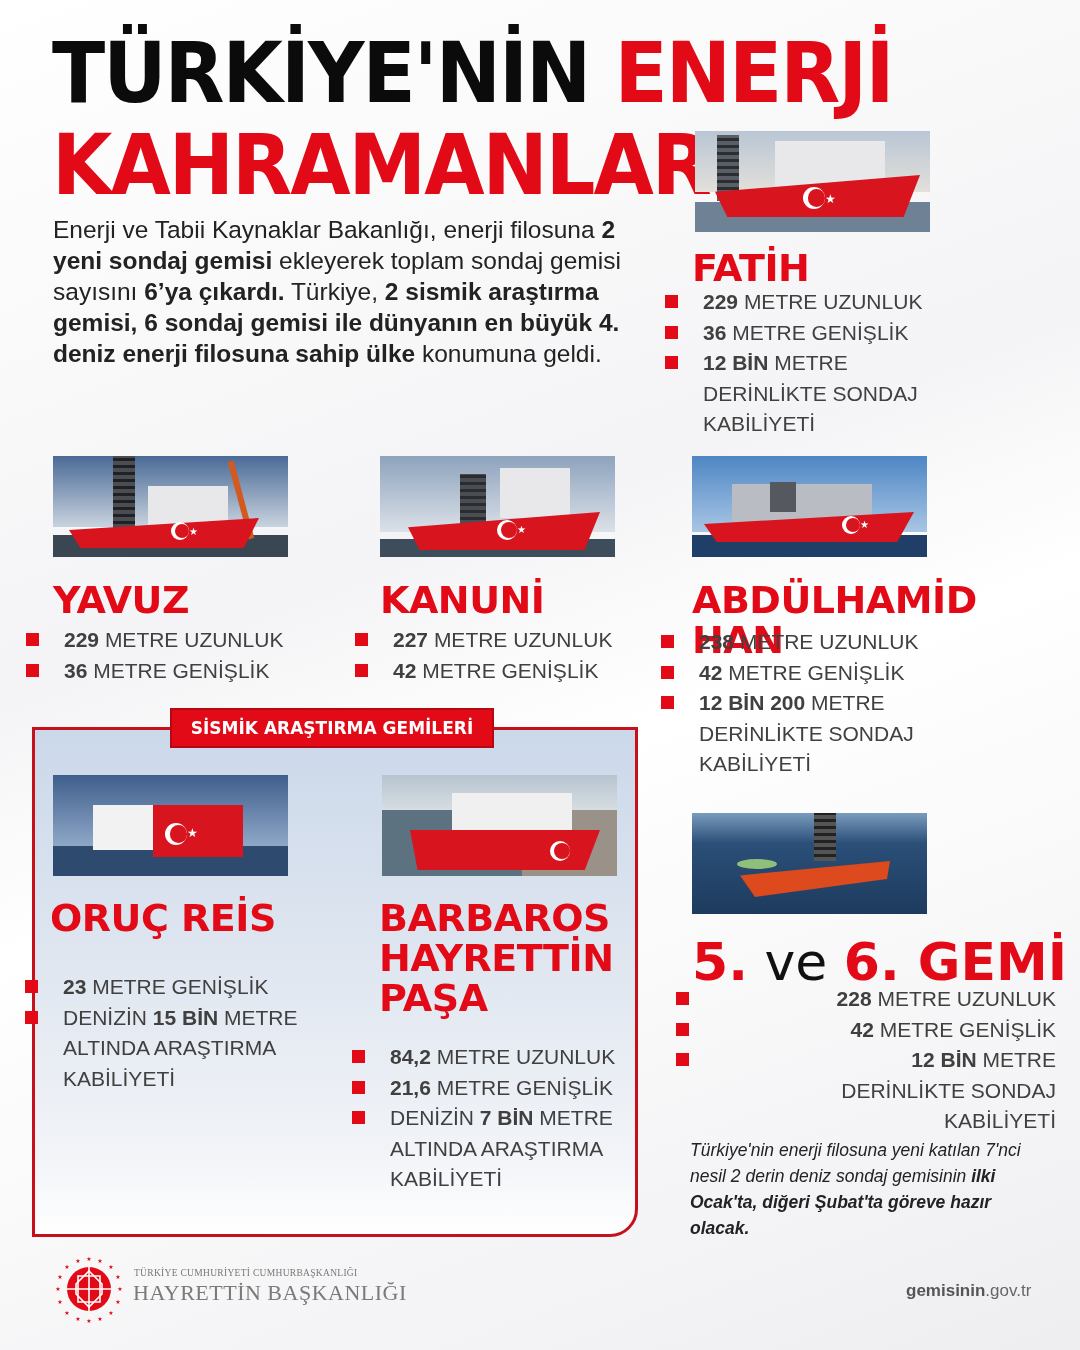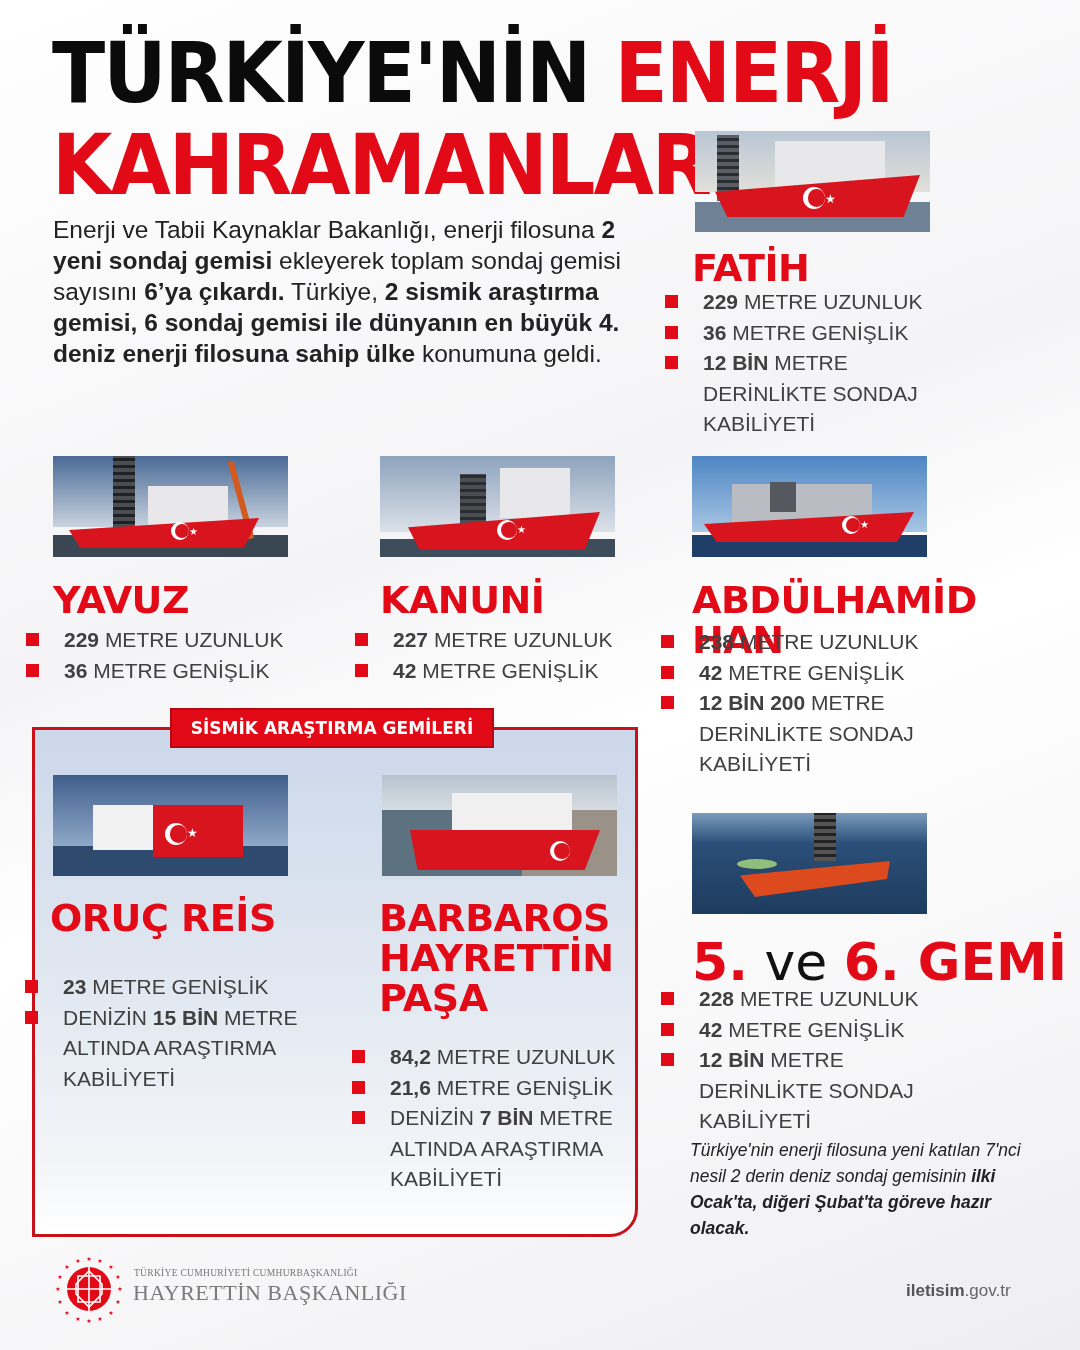--- a/index.html
+++ b/index.html
@@ -216,21 +216,21 @@
   <div class="abs" style="left:0;top:0;right:0;bottom:0;background:linear-gradient(180deg,#7a9bbd 0%,#2b4f78 30%,#1d3b5e 100%);"></div>
   <div class="tower" style="left:122px; top:0px; width:22px; height:48px; background:repeating-linear-gradient(0deg,#555 0 4px,#222 4px 7px);"></div>
   <div class="abs" style="left:48px; top:48px; width:150px; height:36px; background:#dc4a1e; clip-path:polygon(0 40%,100% 0,98% 50%,10% 100%);"></div>
   <div class="abs" style="left:45px; top:46px; width:40px; height:10px; background:#8fbf7a; border-radius:50%;"></div>
 </div>
 <div class="gemi-heading">
   <span class="r">5.</span>
   <span class="ve">ve</span>
   <span class="r">6. GEMİ</span>
 </div>
-<ul class="specs" id="specs-gemi" style="left:661px; top:984px; width:380px;">
+<ul class="specs" id="specs-gemi" style="left:676px; top:984px; width:380px;text-align:right;">
     <li><span class="sq"></span><b>228</b> METRE UZUNLUK</li>
     <li><span class="sq"></span><b>42</b> METRE GENİŞLİK</li>
     <li><span class="sq"></span><b>12 BİN</b> METRE<span class="cont">DERİNLİKTE SONDAJ</span><span class="cont">KABİLİYETİ</span></li>
   </ul>
 <div class="note" id="gemi-note">Türkiye'nin enerji filosuna yeni katılan 7'nci nesil 2 derin deniz sondaj gemisinin <b>ilki Ocak'ta, diğeri Şubat'ta göreve hazır olacak.</b></div>
 
 <svg class="logo-emblem" viewBox="0 0 70 70">
   <circle cx="35" cy="35" r="22" fill="#e30a17"></circle>
   <g stroke="#fff" stroke-width="1.6" fill="none">
     <polygon points="35,17 48,30 48,40 35,53 22,40 22,30"></polygon>
@@ -252,13 +252,13 @@
     <text x="24" y="67">★</text>
       <text x="46" y="67">★</text>
     <text x="6" y="25">★</text>
       <text x="64" y="25">★</text>
     <text x="6" y="50">★</text>
       <text x="64" y="50">★</text>
   </g>
 </svg>
 <div class="logo-small">TÜRKİYE CUMHURİYETİ CUMHURBAŞKANLIĞI</div>
 <div class="logo-big">HAYRETTİN BAŞKANLIĞI</div>
-<div class="site"><b>iletisim</b><span>.gov.tr</span></div>
+<div class="site"><b>gemisinin</b><span>.gov.tr</span></div>
 
 </body></html>

